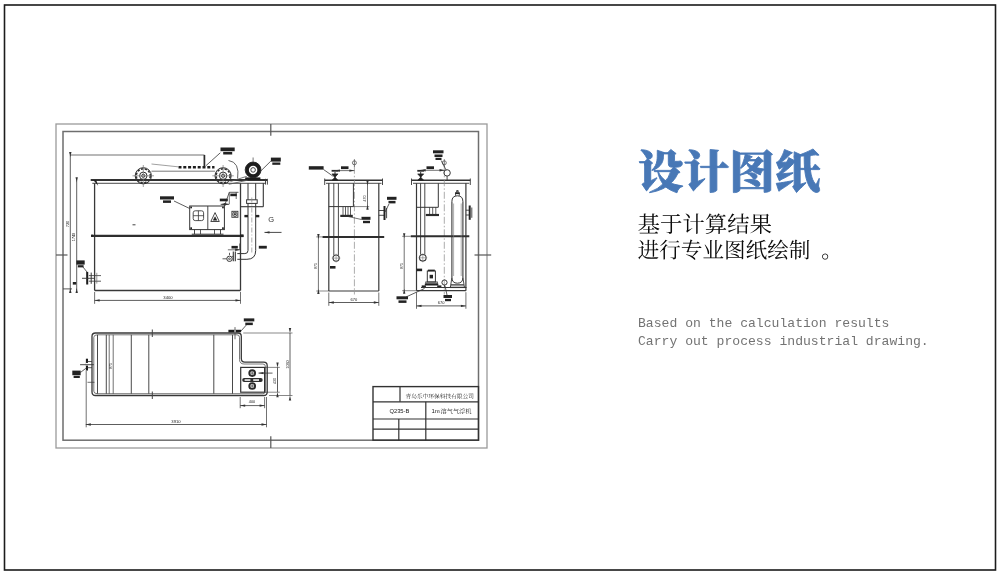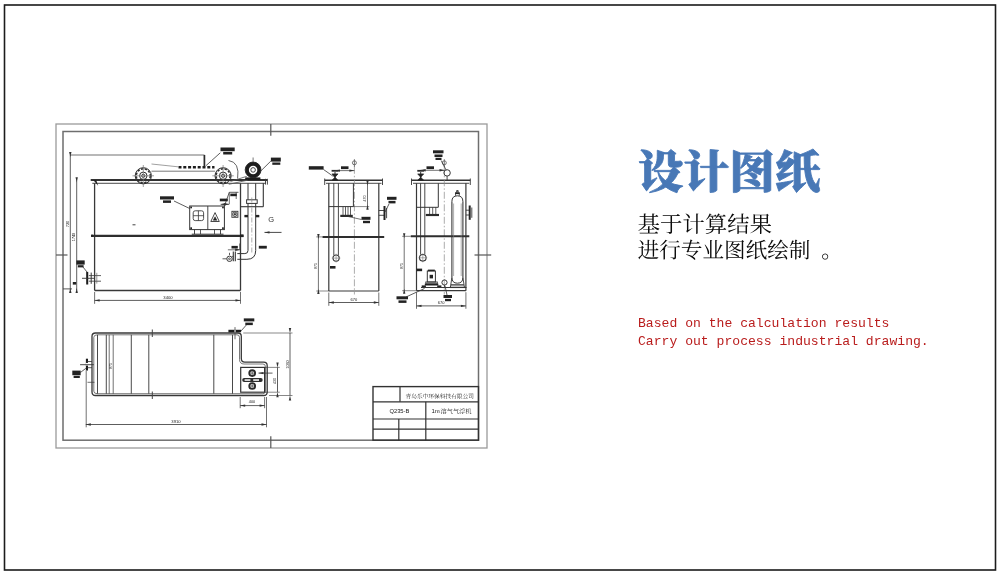--- a/index.html
+++ b/index.html
@@ -1,16 +1,16 @@
 <!DOCTYPE html>
 <html><head>
 <meta charset="utf-8">
 <style>
 html,body{margin:0;padding:0;background:#ffffff;width:1001px;height:576px;overflow:hidden;}
-.eng{position:absolute;left:638px;top:315px;font-family:"Liberation Mono",monospace;font-size:13.1px;line-height:17.6px;color:#b91c1c;white-space:pre;letter-spacing:0px;}
+.eng{position:absolute;left:638px;top:315px;font-family:"Liberation Mono",monospace;font-size:13.1px;line-height:17.6px;color:#737373;white-space:pre;letter-spacing:0px;}
 </style>
 </head>
 <body>
 
 <svg width="1001" height="576" viewBox="0 0 1001 576" style="position:absolute;left:0;top:0">
 <defs>
       <filter id="bl" x="-5%" y="-5%" width="110%" height="110%">
         <feGaussianBlur stdDeviation="0.38"></feGaussianBlur>
       </filter>
     </defs>

